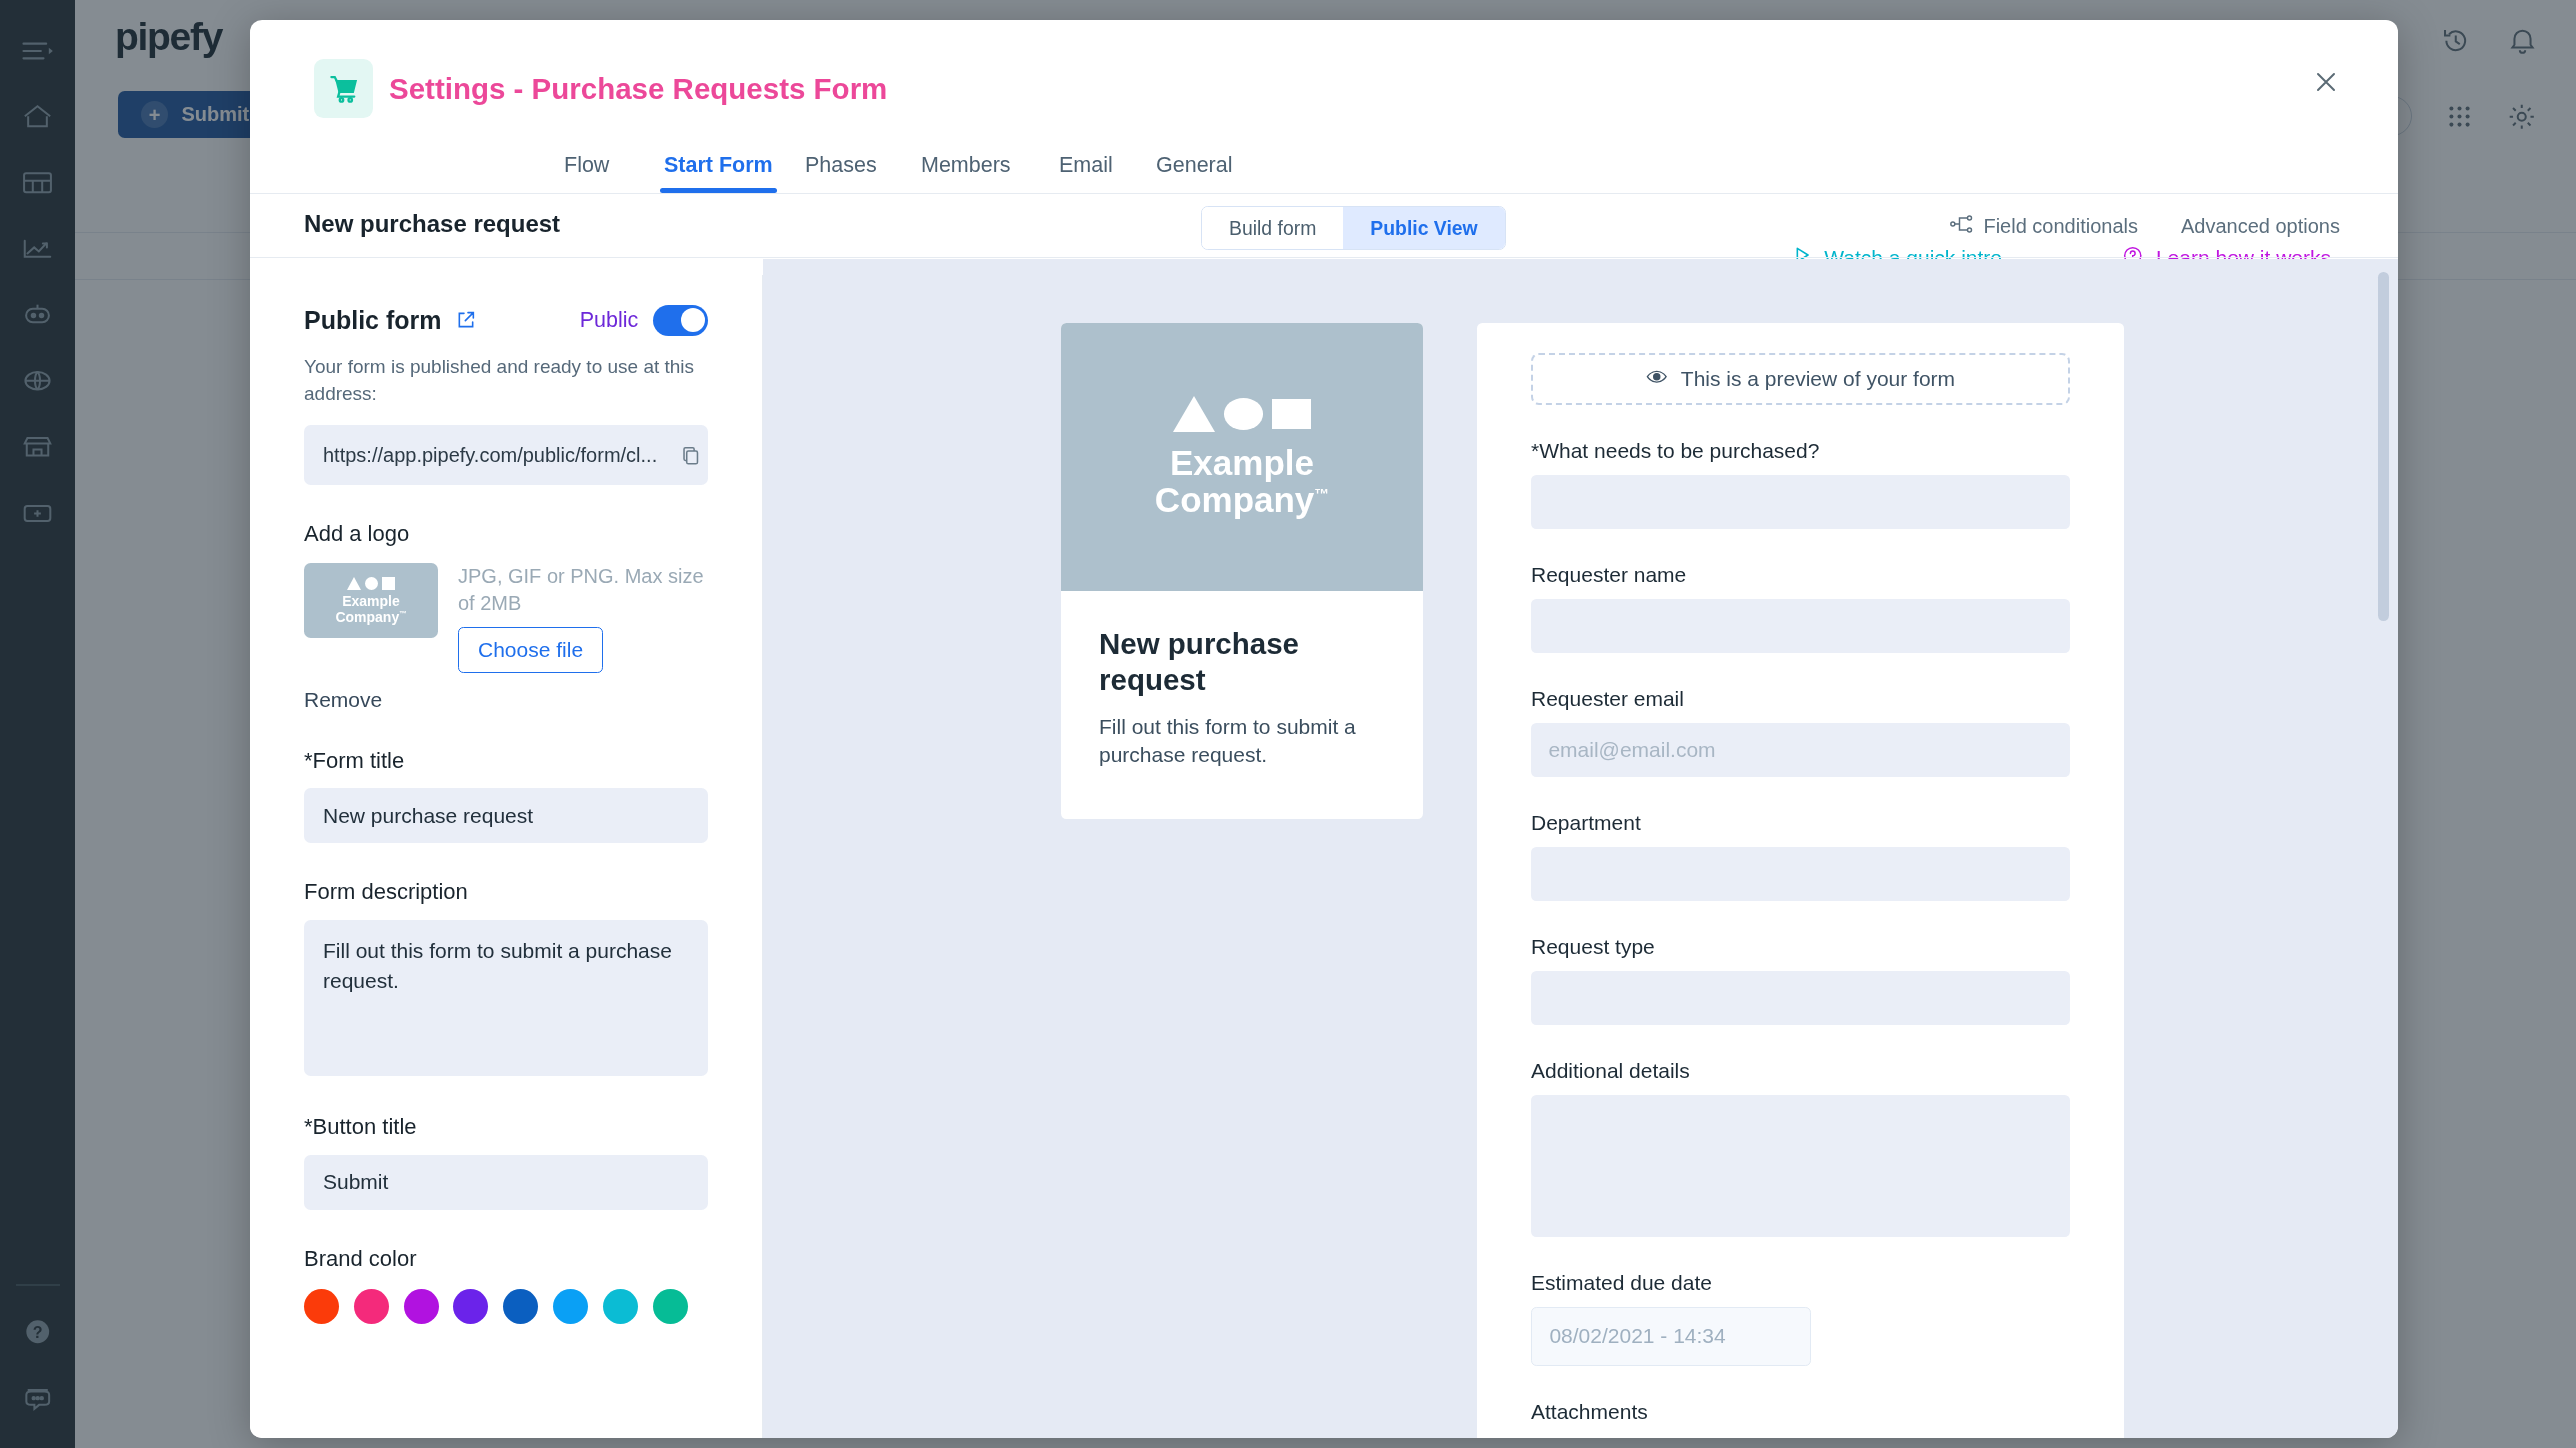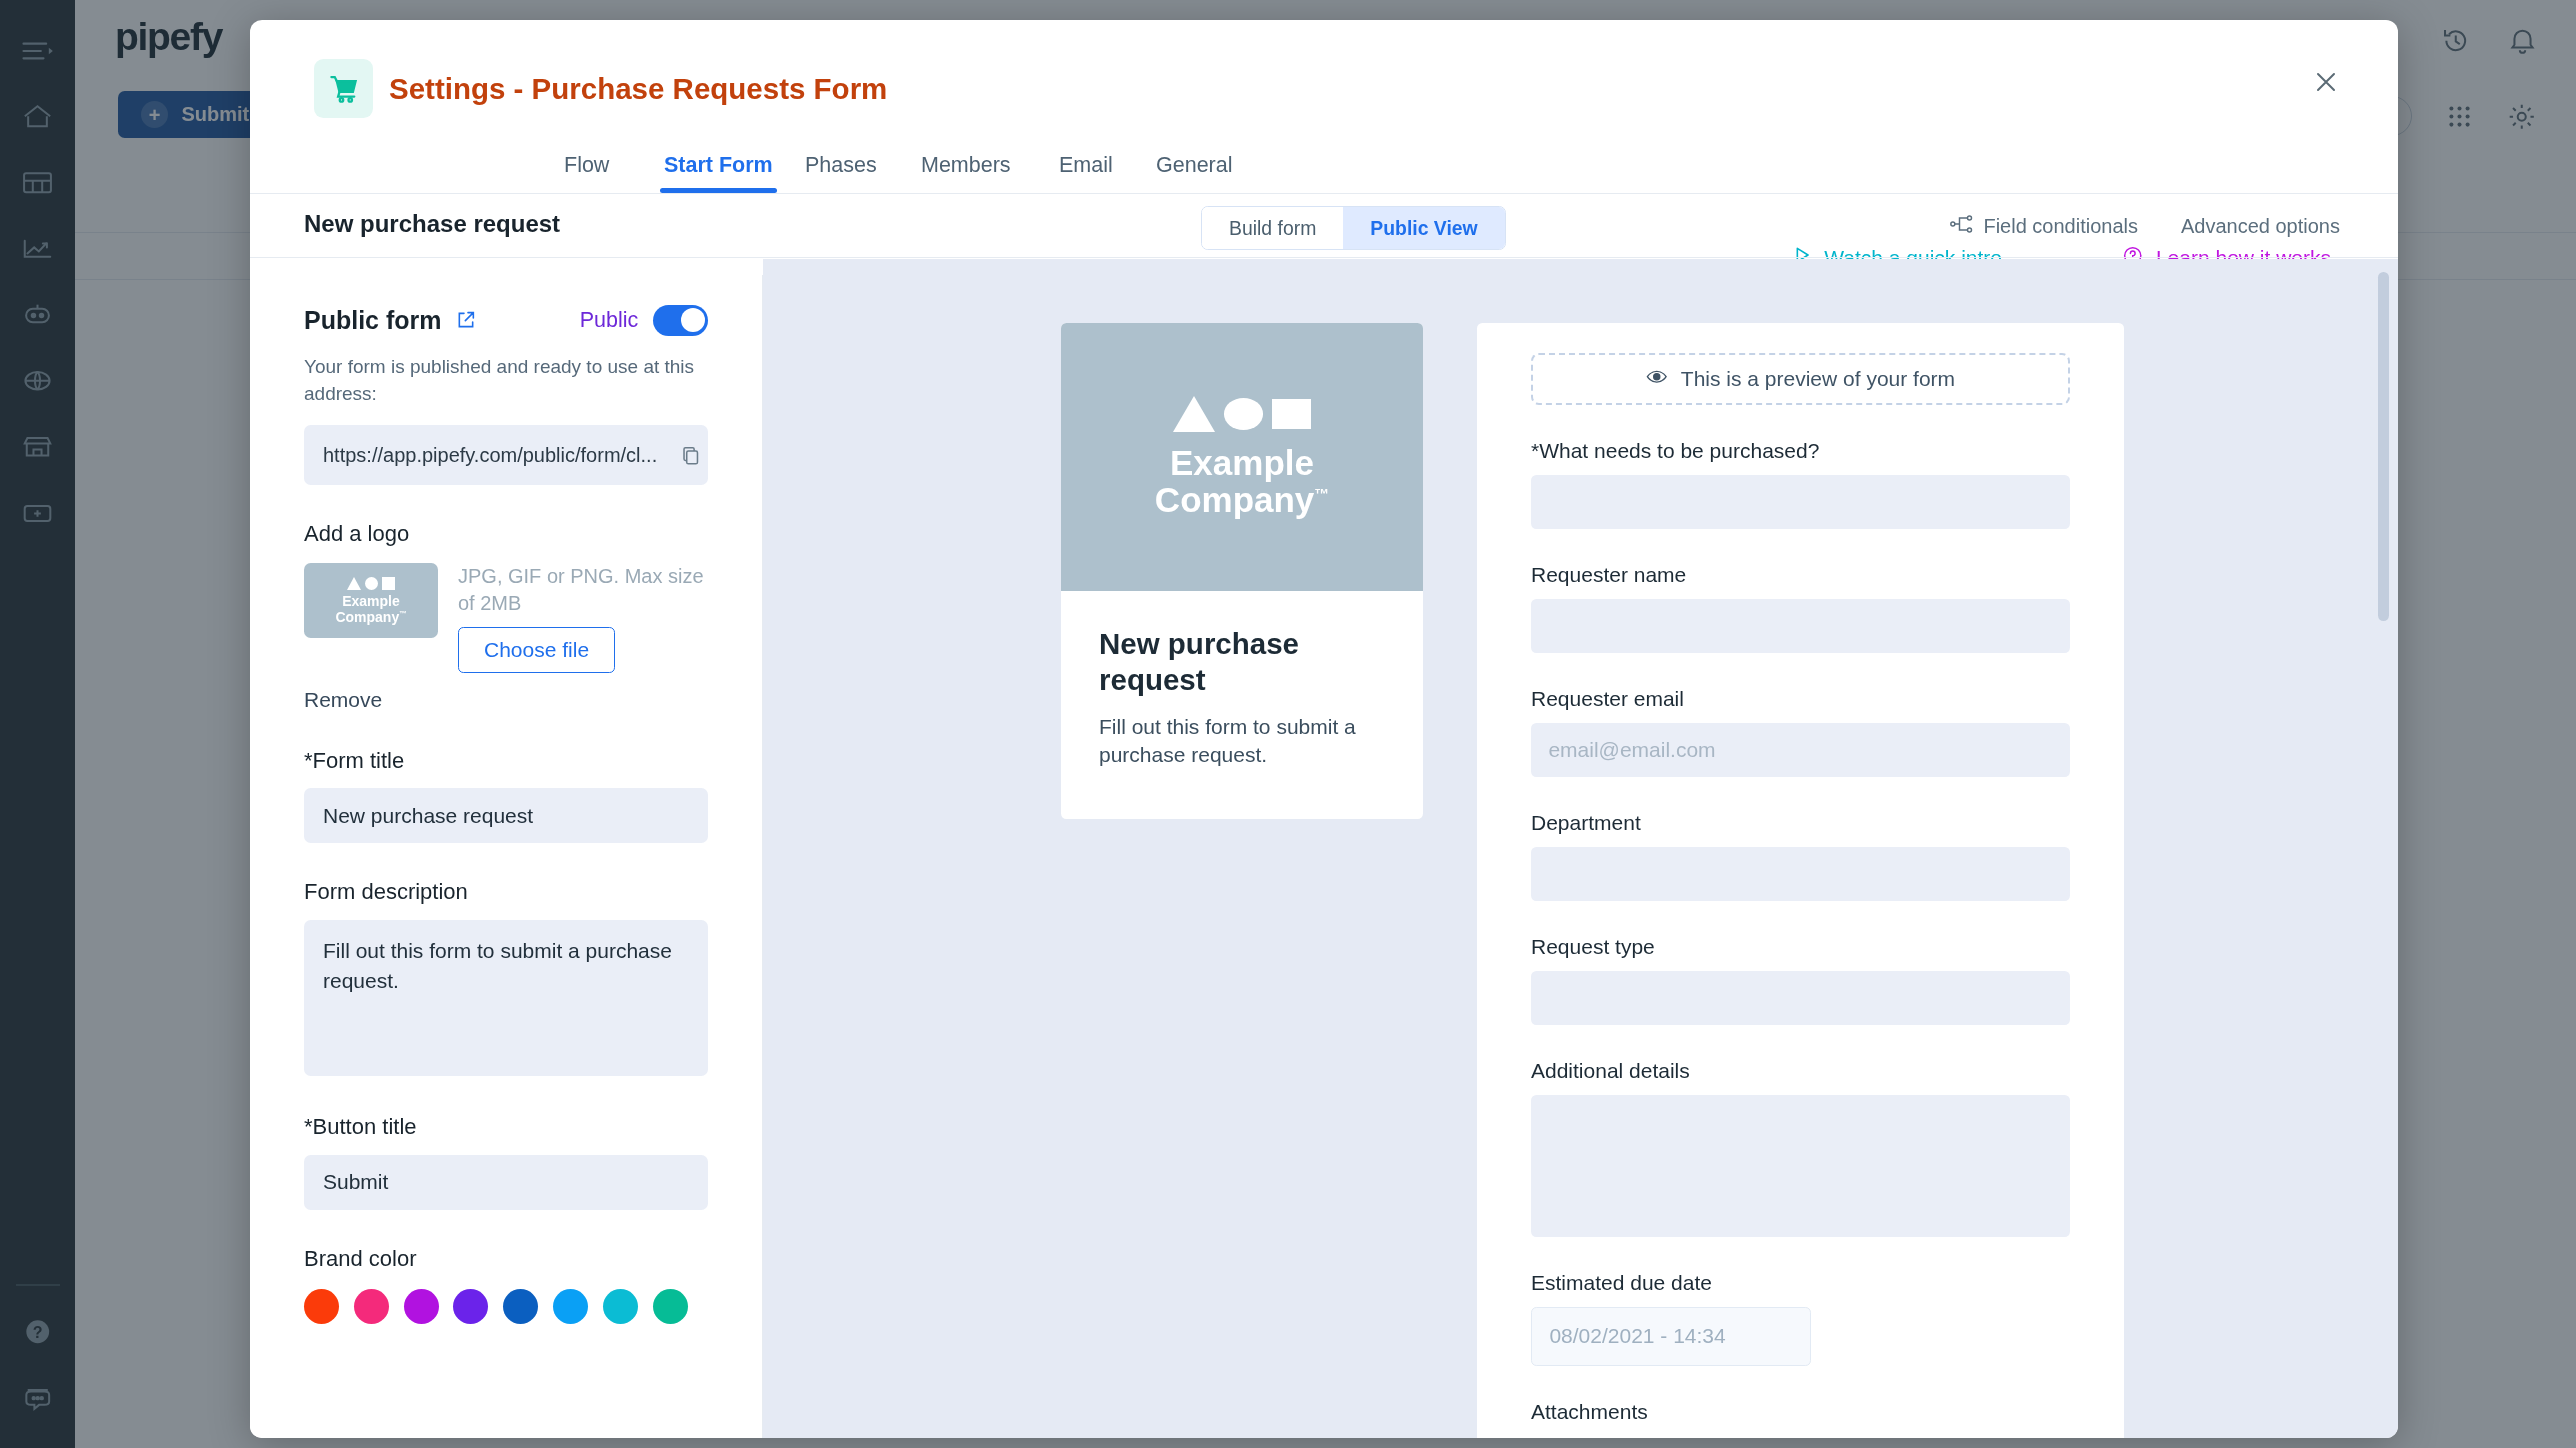--- a/index.html
+++ b/index.html
@@ -69,21 +69,21 @@
   }
 
   .modal-header { position: relative; height: 122px; }
   .pipe-icon-box {
     position: absolute; left: 64px; top: 39px; width: 59px; height: 59px;
     background: #e3f7f3; border-radius: 9.4px;
     display: flex; align-items: center; justify-content: center; color: #0bbf9d;
   }
   .modal-title {
     position: absolute; left: 139px; top: 52px;
-    font-size: 29.5px; font-weight: 700; color: #c2410c;
+    font-size: 29.5px; font-weight: 700; color: #ec4899;
   }
   .modal-close {
     position: absolute; right: 52px; top: 42px;
     width: 40px; height: 40px; display: flex; align-items: center; justify-content: center;
     color: #5b6b75; background: none; border: none;
   }
 
   .tabs {
     position: absolute; left: 0; right: 0; top: 99px; height: 75px;
     border-bottom: 1.3px solid #e6ebf1;
@@ -172,21 +172,21 @@
   .logo-shapes { display: flex; align-items: center; gap: 4px; }
   .lt { width: 0; height: 0; border-left: 7.4px solid transparent; border-right: 7.4px solid transparent; border-bottom: 13.4px solid #fff; }
   .lc { width: 13.4px; height: 13.4px; border-radius: 50%; background: #fff; }
   .ls { width: 13.4px; height: 13.4px; background: #fff; }
   .logo-words { color: #fff; font-size: 14px; font-weight: 700; line-height: 1.08; text-align: center; }
   .logo-tm { font-size: 7.4px; vertical-align: super; }
   .logo-meta { flex: 1 1 auto; }
   .logo-hint { font-size: 20px; color: #9aa9b5; line-height: 1.35; max-width: 268px; }
   .choose-file {
     margin-top: 9.4px; border: 1.3px solid #1f6fec; color: #1f6fec; background: #ffffff;
-    border-radius: 5.4px; height: 46px; padding: 0 25px; font-size: 21px; text-align: center;
+    border-radius: 5.4px; height: 46px; padding: 0 19px; font-size: 21px; text-align: center;
   }
   .remove-link { margin-top: 14.8px; font-size: 21px; color: #36485a; background: none; border: none; padding: 0; }
 
   .field-input {
     margin-top: 14.8px; background: #eaeef7; border-radius: 6.7px; border: none;
     width: 100%; height: 55px; padding: 0 19px; font-size: 21px; color: #22303c;
     font-family: "Liberation Sans", sans-serif;
   }
   .field-textarea {
     margin-top: 14.8px; background: #eaeef7; border-radius: 6.7px; border: none;

